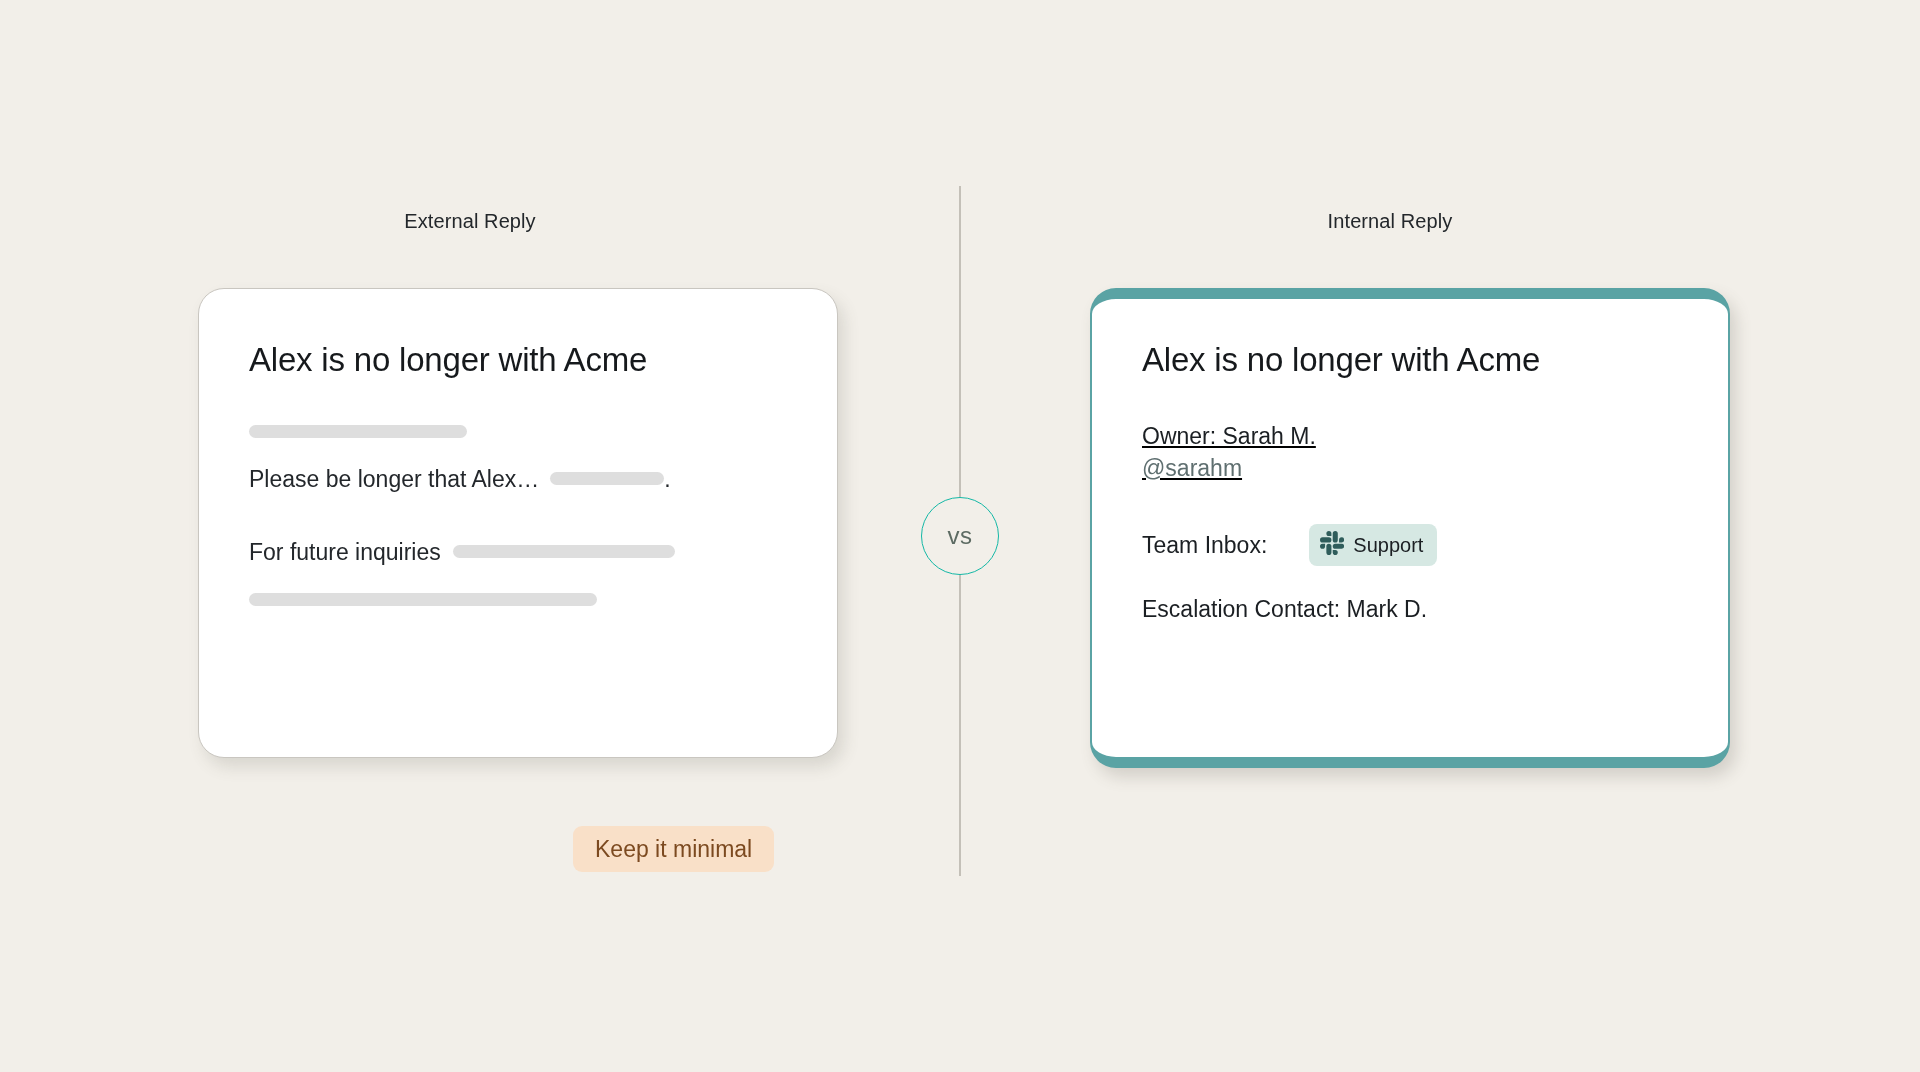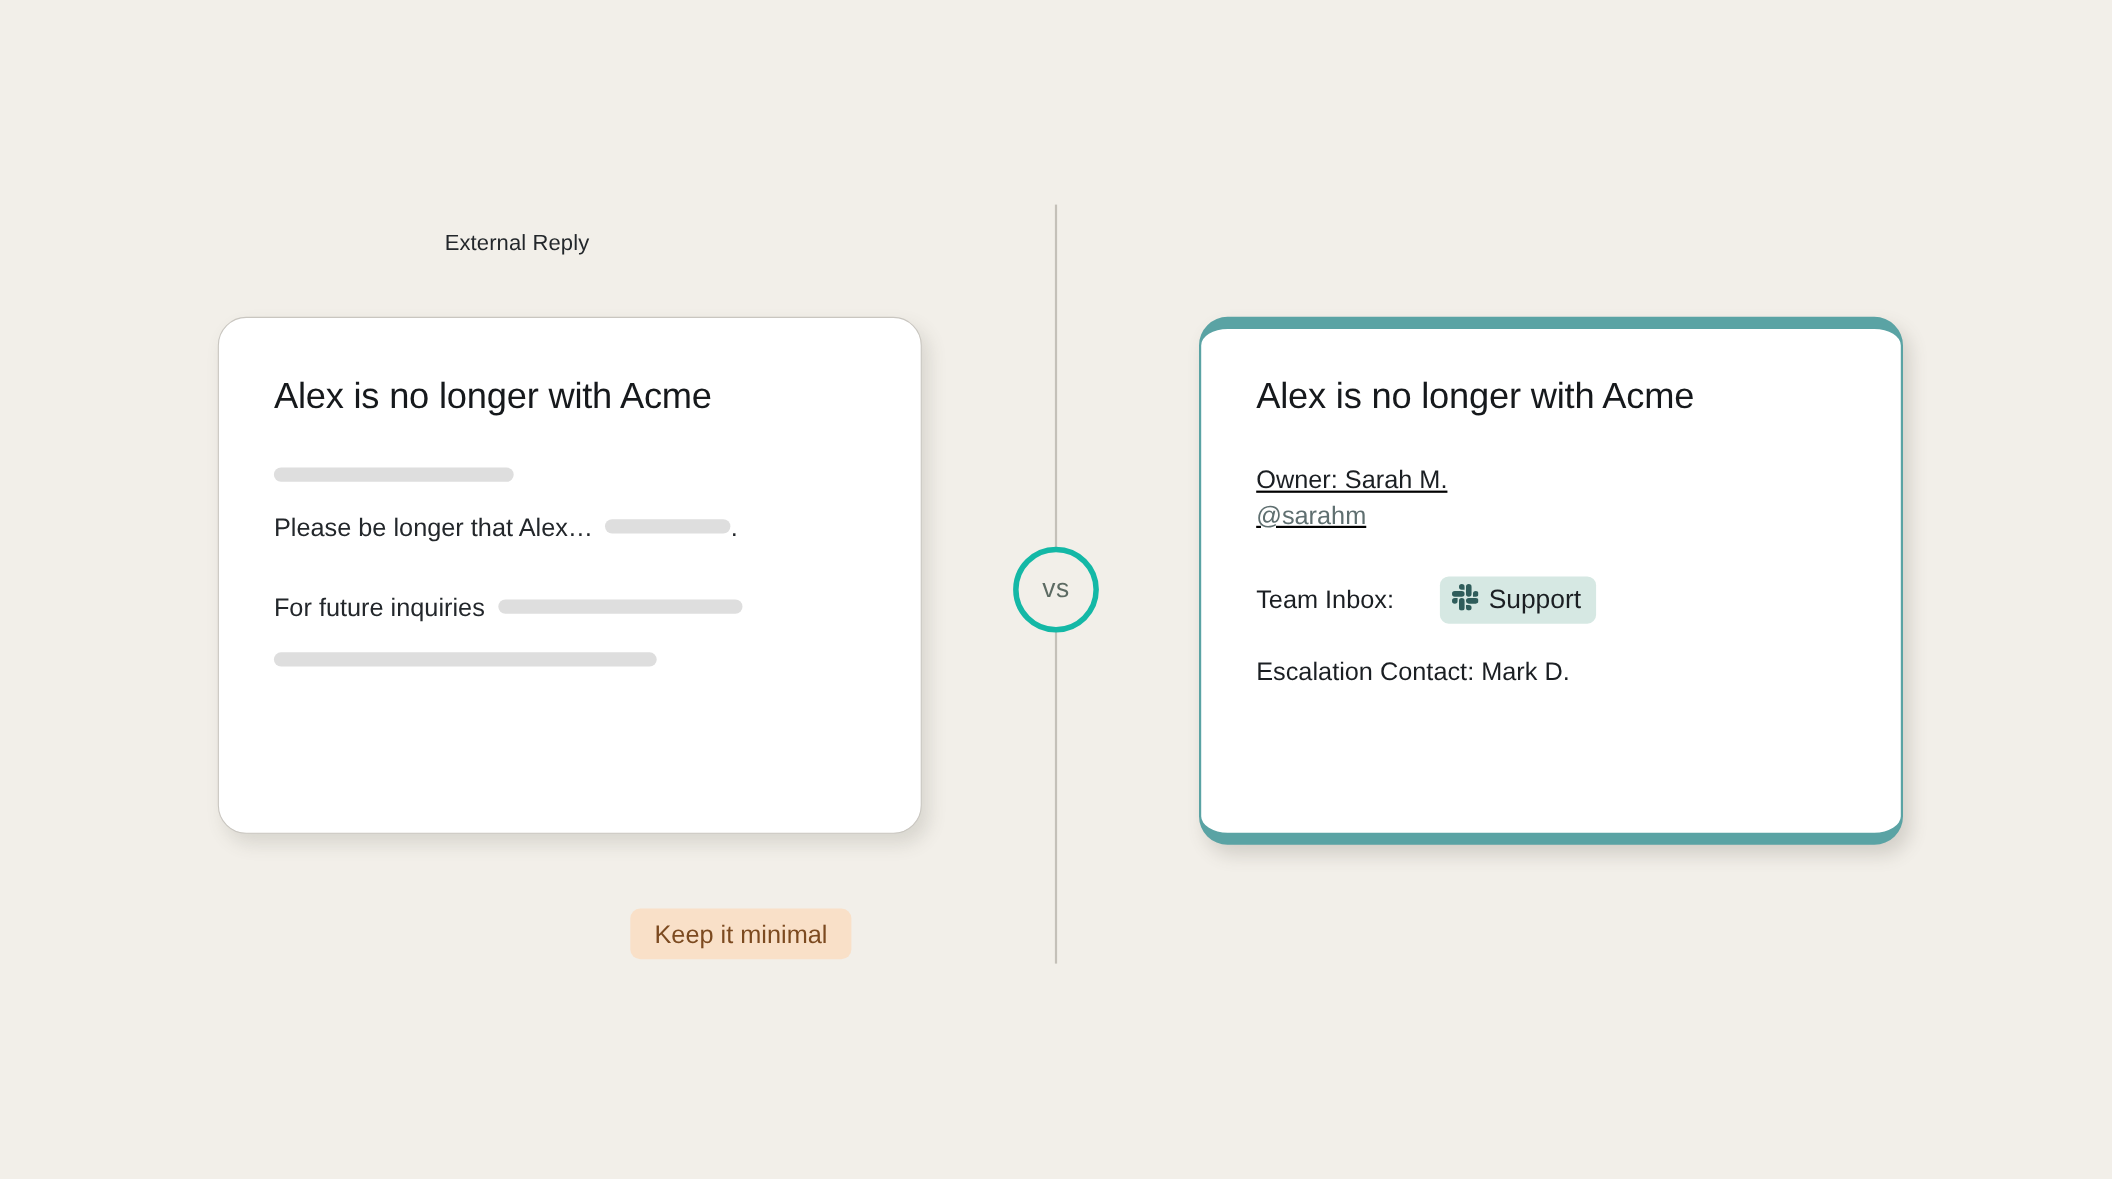--- a/index.html
+++ b/index.html
@@ -136,21 +136,21 @@
   .inbox-badge {
     display: inline-flex;
     align-items: center;
     gap: 9px;
     background: #d6e8e3;
     border-radius: 8px;
     padding: 7px 14px 7px 11px;
     margin-left: 10px;
   }
   .inbox-badge-label {
-    font-size: 24px;
+    font-size: 20px;
     color: #1b1f23;
     line-height: 1;
   }
 
   .slack-icon { display: block; }
 
   .meta-row-escalation { margin-top: 28px; }
 
   
   .divider {
@@ -161,21 +161,21 @@
     height: 690px;
     background: #c4c0b8;
   }
   .vs-badge {
     position: absolute;
     left: 921px;
     top: 497px;
     width: 78px;
     height: 78px;
     border-radius: 50%;
-    border: 5px solid #14b8a6;
+    border: 1px solid #14b8a6;
     background: #f2efe9;
     display: flex;
     align-items: center;
     justify-content: center;
     font-size: 24px;
     color: #5d6b63;
     letter-spacing: 0.6px;
     text-align: center;
   }
 
@@ -235,20 +235,21 @@
 
     <div class="pill pill-minimal">Keep it minimal</div>
 
   </div>
 
   <div class="divider"></div>
   <div class="vs-badge">vs</div>
 
   <div class="column right">
 
+    <div class="column-title">Internal Reply</div>
 
     <div class="card card-internal">
       <div class="card-body">
 
         <div class="card-heading">Alex is no longer with Acme</div>
 
         <div class="meta-block">
           <div class="meta-line">Owner: Sarah M.</div>
           <div class="meta-line meta-muted">@sarahm</div>
         </div>

